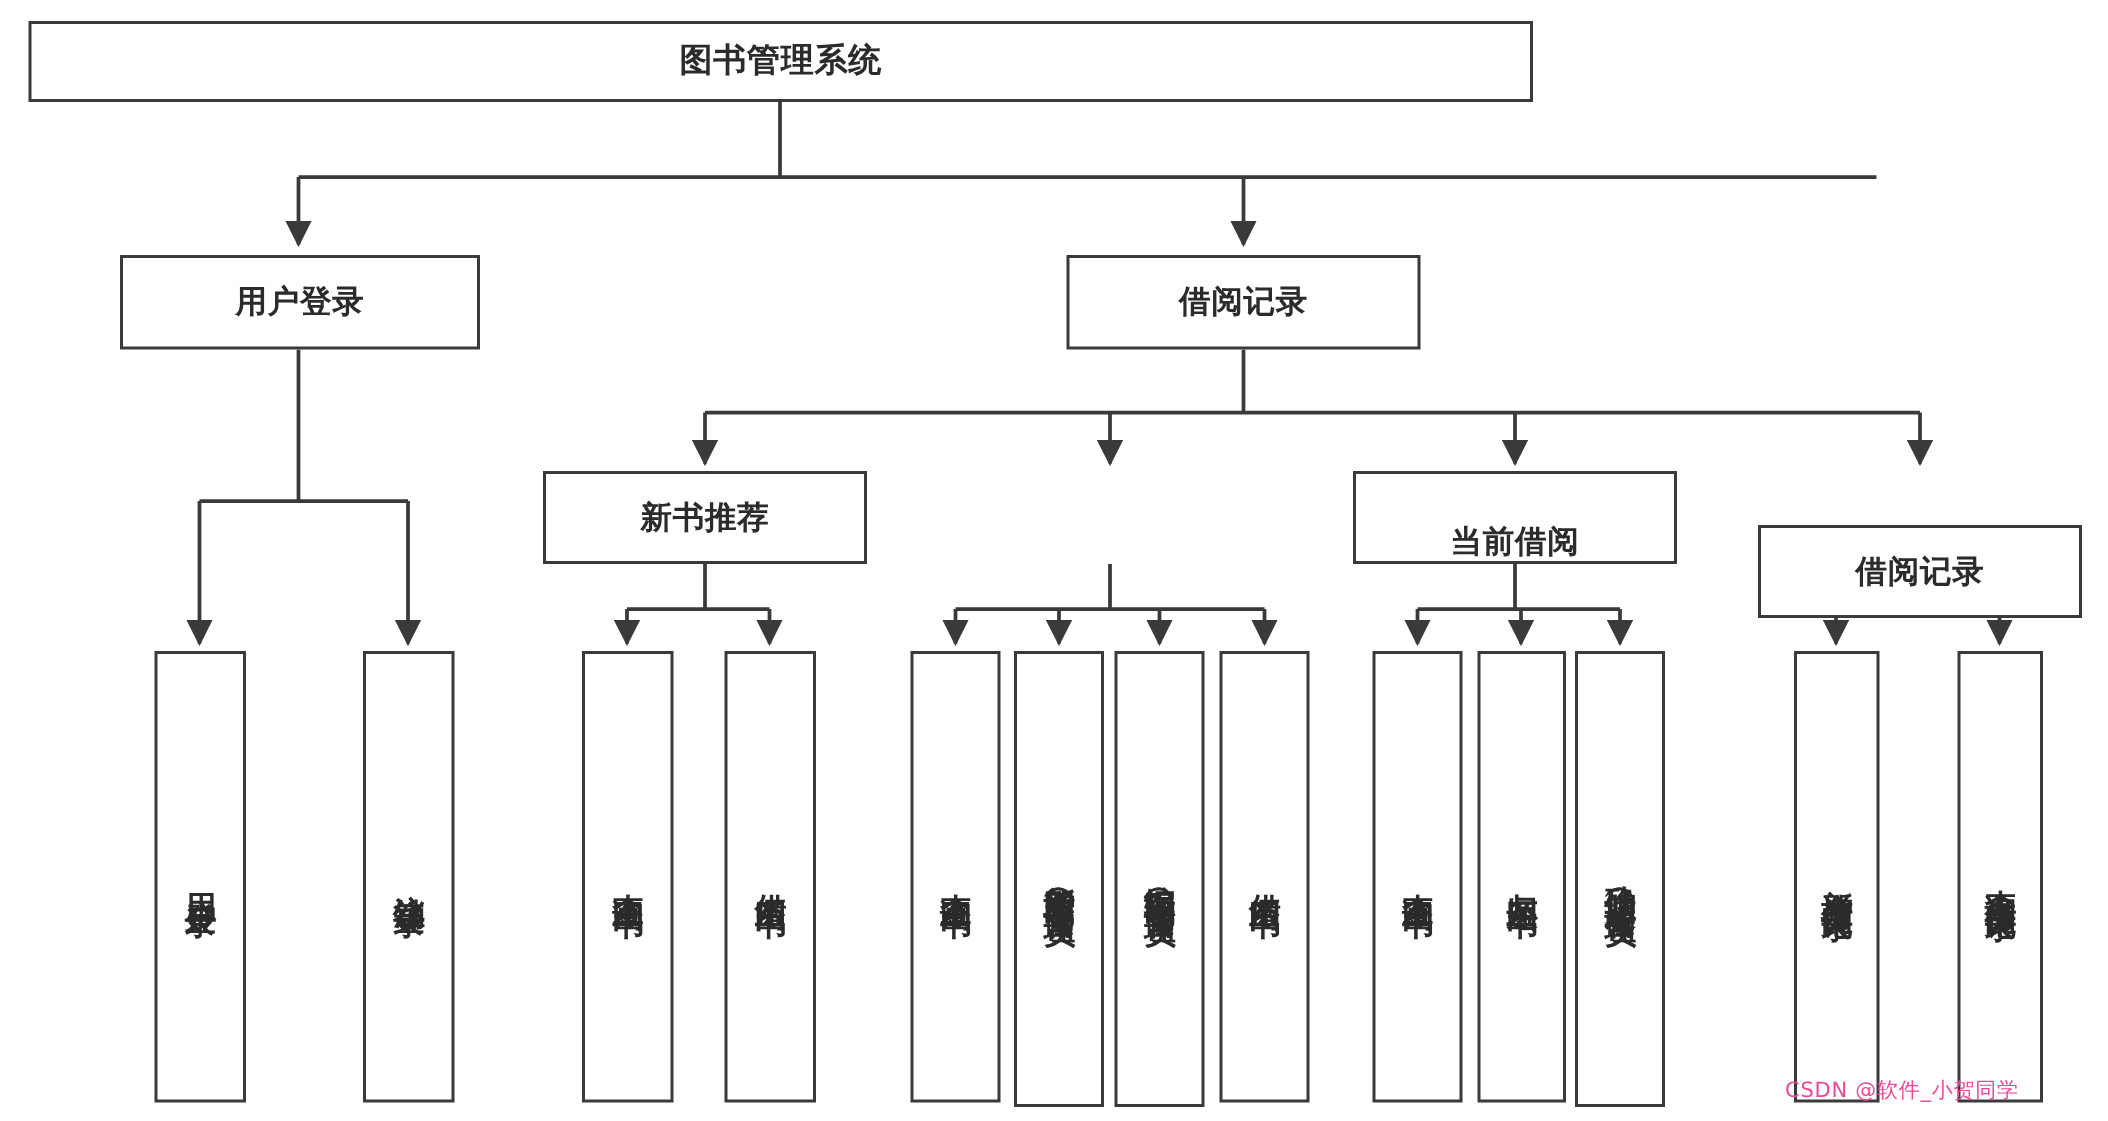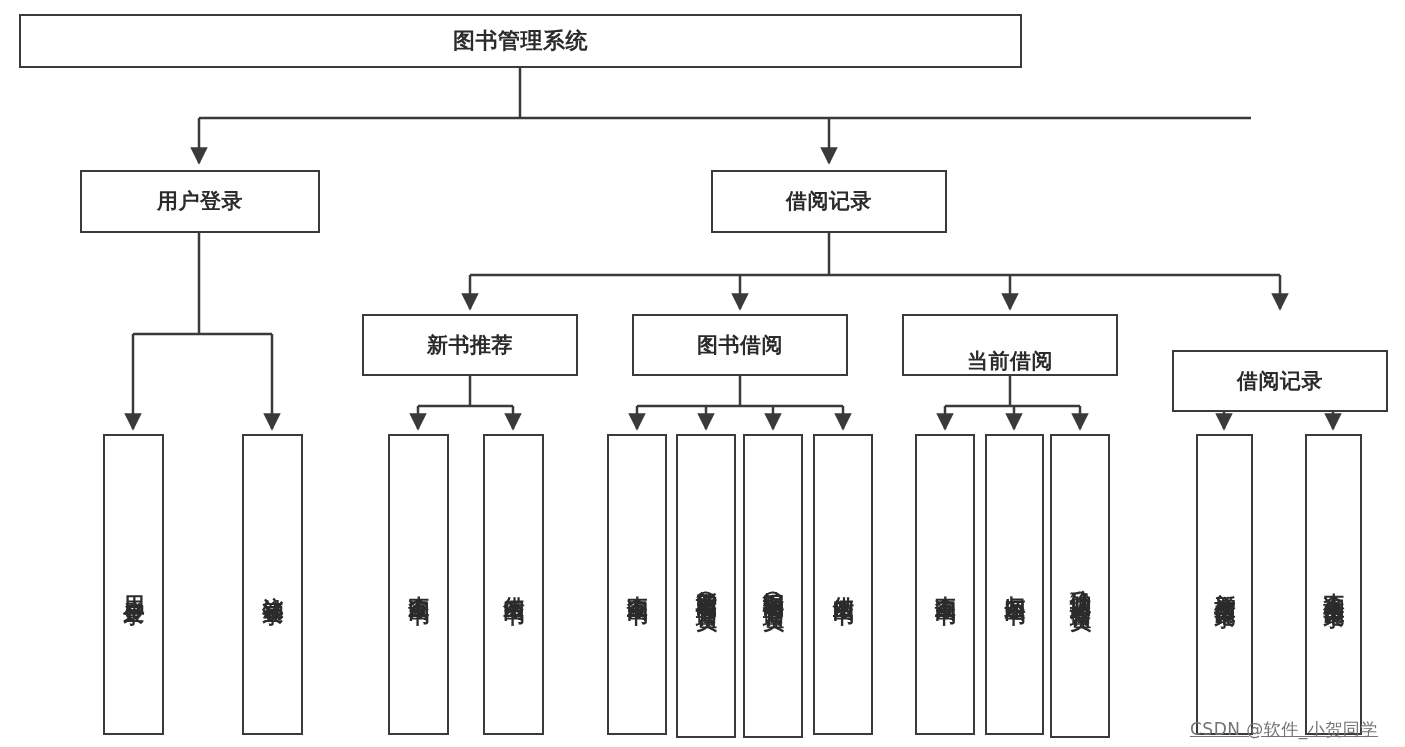--- a/index.html
+++ b/index.html
@@ -51,26 +51,25 @@
     align-items: center;
     justify-content: center;
     white-space: normal;
   }
   .node .label {
     display: block;
     font-weight: bold;
   }
   .watermark {
     position: absolute;
-    color: #737373;
-    font-size: 17px;
+    color: #ec4899;
+    font-size: 14px;
     letter-spacing: 0.5px;
     white-space: nowrap;
     user-select: none;
-    text-decoration: underline;
   }
 </style>
 </head>
 <body>
 
 <div id="canvas">
 
   <svg id="edges" viewBox="0 0 1405 747" xmlns="http://www.w3.org/2000/svg">
     <defs>
       <marker id="arrow" viewBox="0 0 10 10" refX="9" refY="5" markerWidth="7" markerHeight="7" orient="auto-start-reverse">
@@ -128,23 +127,20 @@
   <div class="node" style="left:80px; top:170px; width:240px; height:63px;">
     <span class="label">用户登录</span>
   </div>
   <div class="node" style="left:711px; top:170px; width:236px; height:63px;">
     <span class="label">借阅记录</span>
   </div>
 
   <div class="node" style="left:362px; top:314px; width:216px; height:62px;align-items:center;">
     <span class="label">新书推荐</span>
   </div>
-  <div class="node" style="left:632px; top:314px; width:216px; height:62px;">
-    <span class="label">图书借阅</span>
-  </div>
   <div class="node" style="left:902px; top:314px; width:216px; height:62px;align-items:flex-end;">
     <span class="label">当前借阅</span>
   </div>
   <div class="node" style="left:1172px; top:314px; width:216px; height:62px;margin-top:36px;">
     <span class="label">借阅记录</span>
   </div>
 
   <div class="node vert" style="left:103px; top:434px; width:61px; height:301px;">
     <span class="label">用户登录</span>
   </div>

